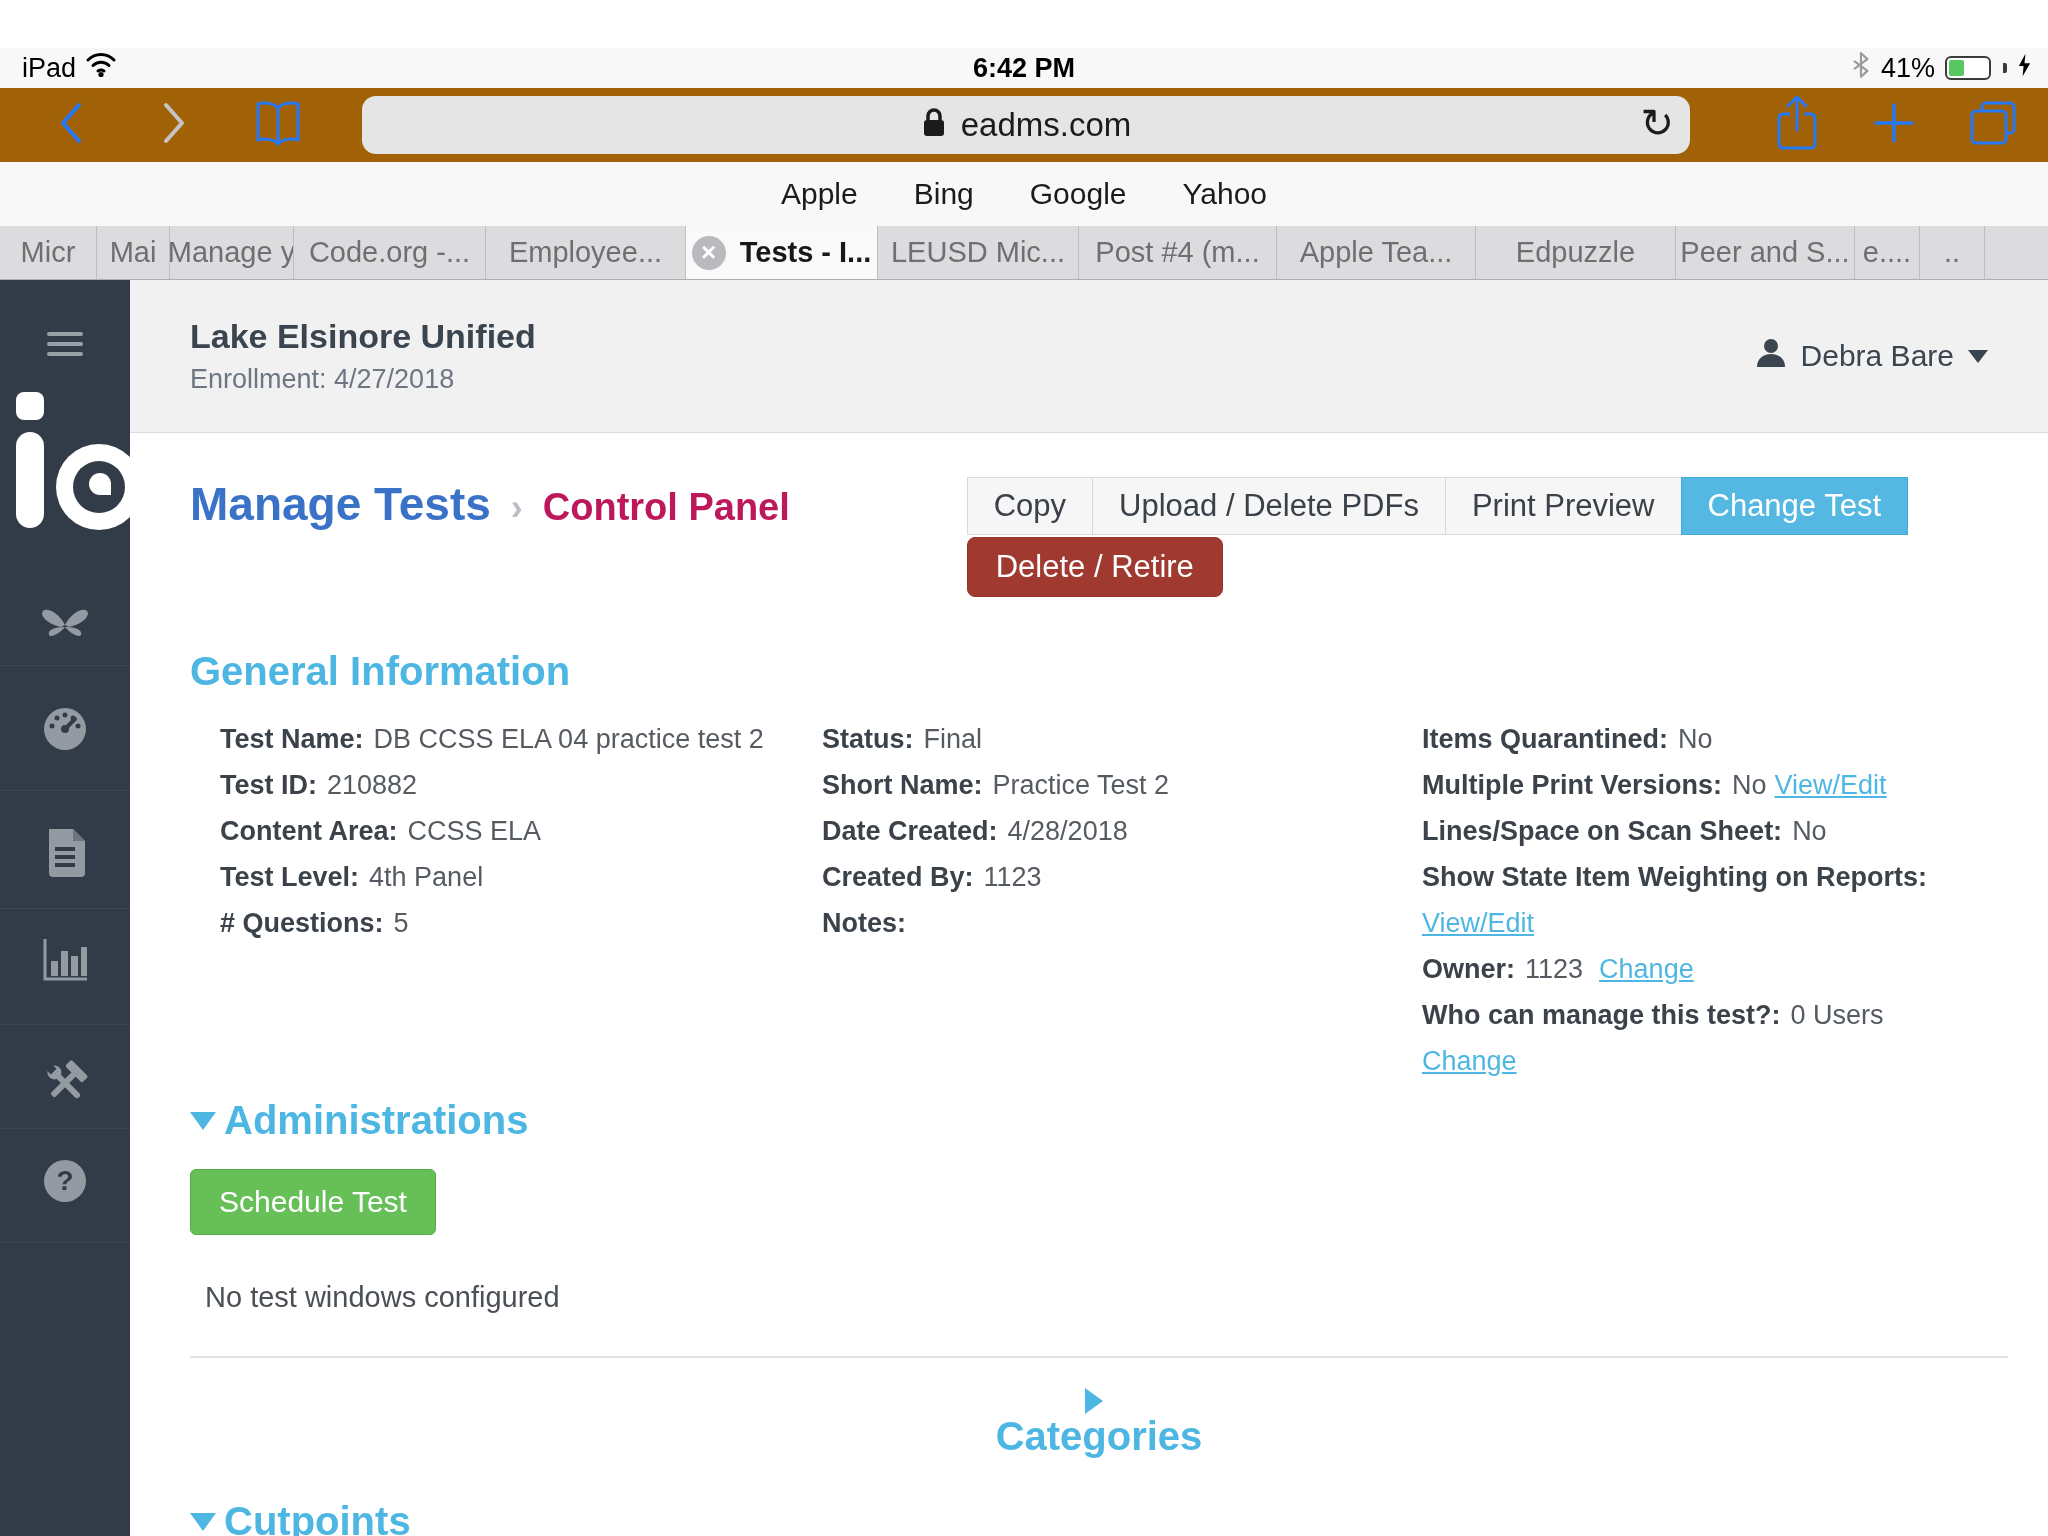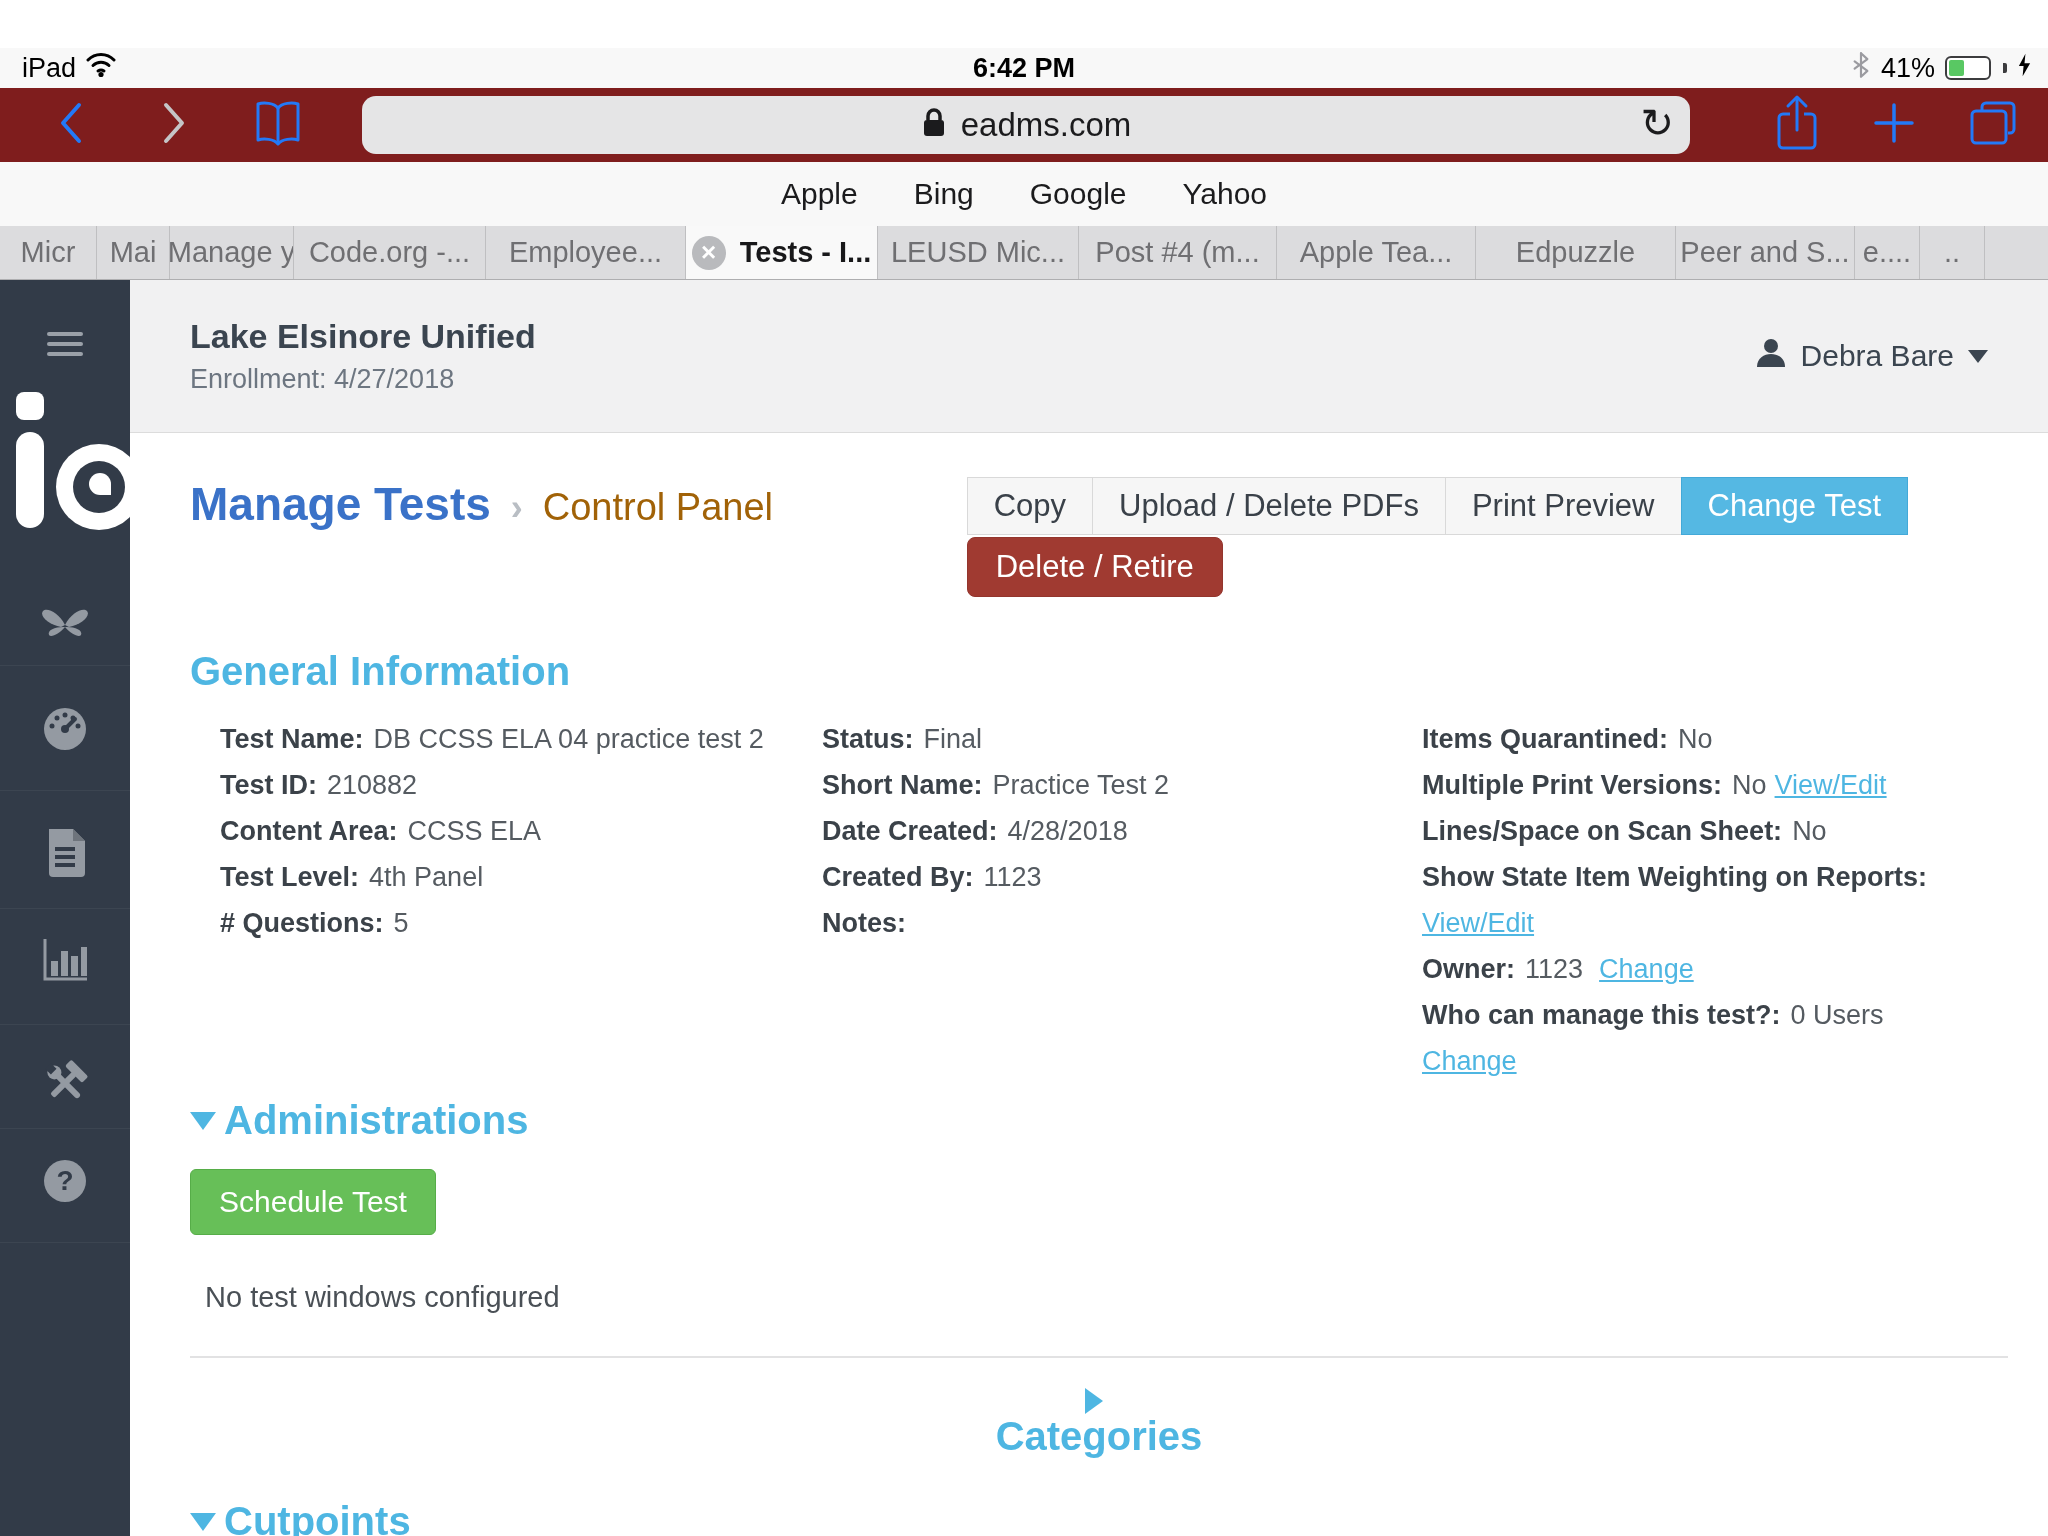--- a/index.html
+++ b/index.html
@@ -9,21 +9,21 @@
   
   .statusbar{position:absolute;top:0;left:0;right:0;height:40px;background:#f8f8f8;font-size:27px;color:#000;}
   .sb-left{position:absolute;left:22px;top:0;height:40px;display:flex;align-items:center;gap:10px;}
   .sb-time{position:absolute;left:50%;top:0;transform:translateX(-50%);line-height:40px;font-weight:700;}
   .sb-right{position:absolute;right:16px;top:0;height:40px;display:flex;align-items:center;gap:10px;}
   .batt{width:46px;height:24px;border:2px solid #3c3c3e;border-radius:6px;padding:2px;box-sizing:border-box;background:#fff;display:flex;}
   .batt-fill{width:40%;background:#59c863;border-radius:2px;}
   .batt-nub{width:4px;height:10px;background:#3c3c3e;border-radius:0 2px 2px 0;margin-left:2px;align-self:center;}
 
   
-  .toolbar{position:absolute;top:40px;left:0;right:0;height:74px;background:#7f1d1d;}
+  .toolbar{position:absolute;top:40px;left:0;right:0;height:74px;background:#a16207;}
   .nav-ic{position:absolute;top:50%;transform:translateY(-50%);}
   .urlfield{position:absolute;left:362px;right:358px;top:8px;height:58px;background:#e5e5e6;border-radius:14px;display:flex;align-items:center;justify-content:center;gap:14px;}
   .urltext{font-size:33px;color:#1b1b1d;}
   .reload{position:absolute;right:16px;top:50%;transform:translateY(-54%);font-family:"DejaVu Sans",sans-serif;font-size:40px;color:#1b1b1d;line-height:1;}
   .tb-right{position:absolute;right:30px;top:0;height:74px;display:flex;align-items:center;gap:52px;}
 
   
   .favbar{position:absolute;top:114px;left:0;right:0;height:64px;background:#f8f8f8;display:flex;align-items:center;justify-content:center;gap:56px;font-size:30px;color:#1b1b1d;}
 
   
@@ -56,21 +56,21 @@
   .district-sub{font-size:27px;color:#6d7681;margin-top:8px;}
   .userblock{margin-left:auto;display:flex;align-items:center;gap:14px;font-size:30px;color:#3b4550;}
   .caret{width:0;height:0;border-left:10px solid transparent;border-right:10px solid transparent;border-top:13px solid #3b4550;}
 
   .content{flex:1;box-sizing:border-box;padding:44px 40px 0 60px;overflow:hidden;}
 
   .crumbrow{display:flex;align-items:flex-start;}
   .breadcrumb{display:flex;align-items:baseline;}
   .bc-title{font-size:46px;font-weight:700;color:#3a72c8;}
   .bc-sep{font-size:36px;color:#b9bec4;margin:0 20px;font-weight:700;}
-  .bc-section{font-size:38px;font-weight:400;color:#a16207;}
+  .bc-section{font-size:38px;font-weight:700;color:#be185d;}
 
   .actions{margin-left:auto;margin-right:100px;display:flex;flex-direction:column;align-items:flex-start;}
   .btnrow{display:flex;}
   .btn{font-size:31px;color:#3a4149;background:#f6f6f6;border:1px solid #d9d9d9;height:58px;line-height:56px;padding:0 26px;box-sizing:border-box;margin-left:-1px;white-space:nowrap;}
   .btn:first-child{margin-left:0;}
   .btn.primary{background:#55b8e3;border-color:#43a9d8;color:#fff;}
   .btn-danger{margin-top:2px;font-size:31px;color:#fff;background:#a03a31;border:1px solid #93352d;border-radius:8px;height:60px;line-height:58px;padding:0 28px;box-sizing:border-box;}
 
   .section-heading{font-size:40px;font-weight:700;color:#4eb6e2;display:flex;align-items:center;}
   .gi-heading{margin-top:52px;}

